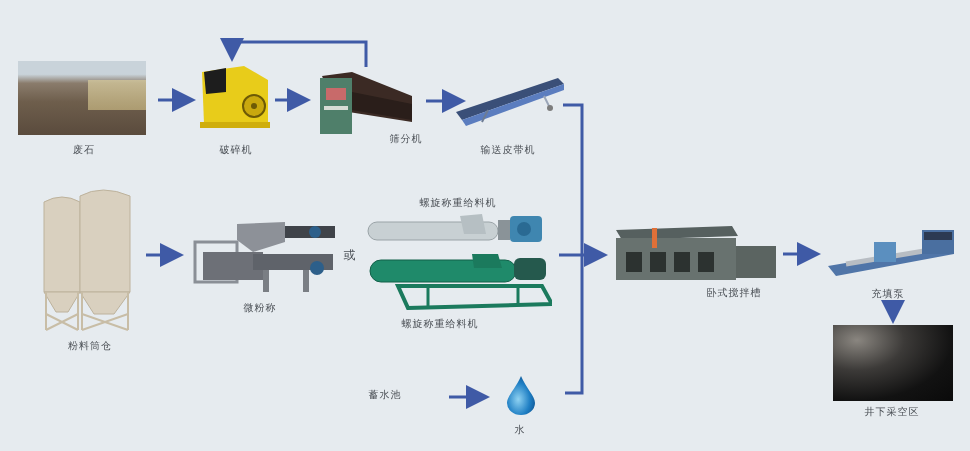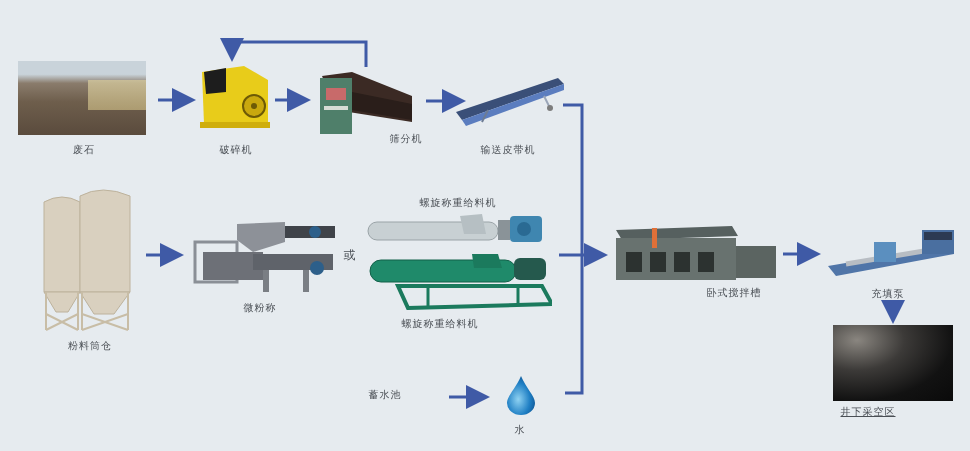--- a/index.html
+++ b/index.html
@@ -142,21 +142,21 @@
 <svg class="node" style="left:826px;top:226px;" width="140" height="56">
   <polygon points="2,40 120,20 128,28 10,50" fill="#5075a8"></polygon>
   <line x1="20" y1="38" x2="104" y2="24" stroke="#b8bdc3" stroke-width="5"></line>
   <rect x="48" y="16" width="22" height="20" fill="#5b8fbf"></rect>
   <rect x="96" y="4" width="32" height="24" fill="#4a6fa0"></rect>
   <rect x="98" y="6" width="28" height="8" fill="#2c3a52"></rect>
 </svg>
 <div class="lbl" style="left:888px;top:287px;">充填泵</div>
 
 <div class="node photo-mine" style="left:833px;top:325px;width:120px;height:76px;"></div>
-<div class="lbl" style="left:868px;top:405px;text-decoration:underline;">井下采空区</div>
+<div class="lbl" style="left:892px;top:405px;">井下采空区</div>
 
 <div class="lbl" style="left:385px;top:388px;">蓄水池</div>
 <svg class="node" style="left:504px;top:374px;" width="34" height="42">
   <defs>
     <radialGradient id="wd" cx="0.4" cy="0.6" r="0.7">
       <stop offset="0" stop-color="#8fd2f2"></stop>
       <stop offset="0.6" stop-color="#1f7fc4"></stop>
       <stop offset="1" stop-color="#0d4f8c"></stop>
     </radialGradient>
   </defs>

